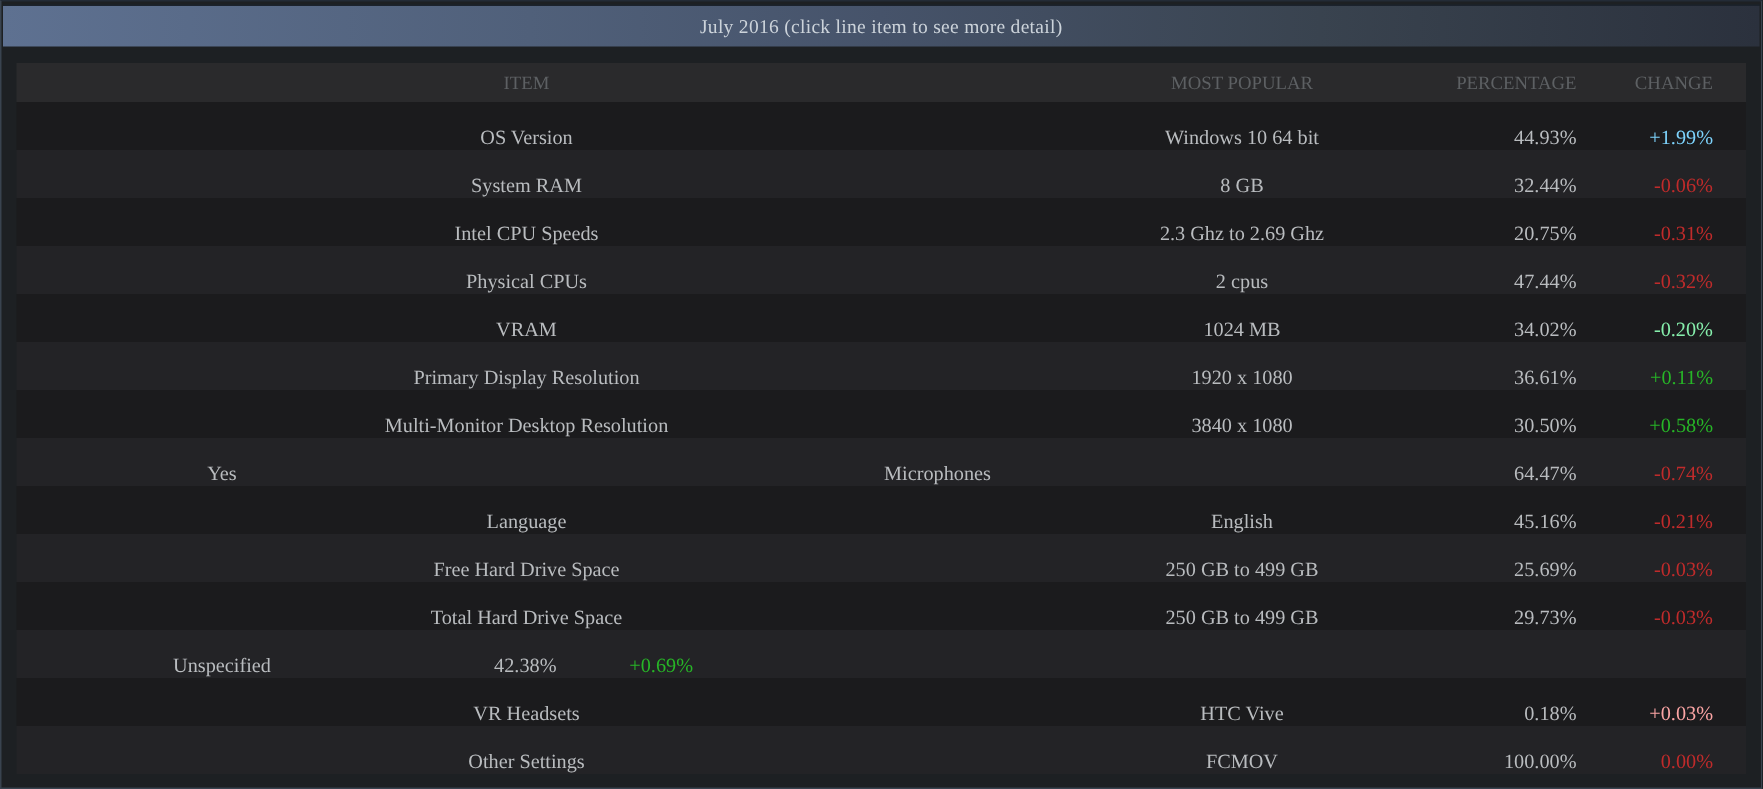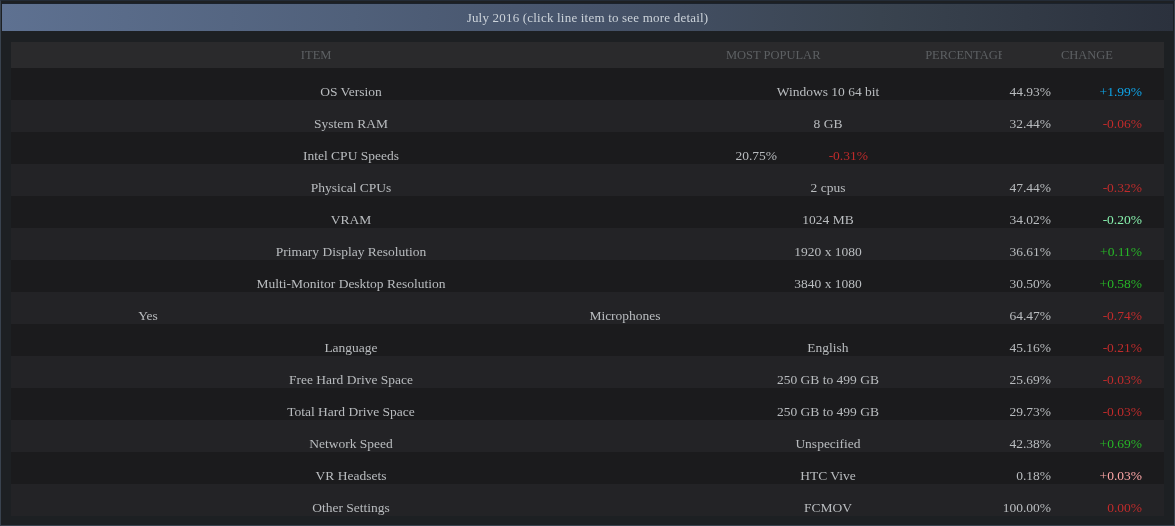--- a/index.html
+++ b/index.html
@@ -35,21 +35,20 @@
     left: 10px;
     width: 1153px;
   }
   .thead {
     display: flex;
     height: 26px;
     background: #2a2a2c;
     align-items: center;
     color: #5d6063;
     font-size: 12.5px;
-    gap: 29px;
   }
   .row {
     display: flex;
     height: 32px;
     align-items: flex-end;
     color: #b9bcbf;
     font-size: 13.5px;
     cursor: pointer;
   }
   .row:nth-child(odd)  { background: #1b1b1d; }
@@ -76,32 +75,33 @@
       <div class="cell col-popular">MOST POPULAR</div>
       <div class="cell col-pct">PERCENTAGE</div>
       <div class="cell col-chg">CHANGE</div>
       <div class="spacer-right"></div>
     </div>
     <div class="tbody" id="tbody">
         <div class="row">
           <div class="cell col-item">OS Version</div>
           <div class="cell col-popular">Windows 10 64 bit</div>
           <div class="cell col-pct">44.93%</div>
-          <div class="cell col-chg" style="color: #0ea5e9;">+1.99%</div>
+          <div class="cell col-chg" style="color: #7dd3fc;">+1.99%</div>
           <div class="spacer-right"></div>
         </div>
         <div class="row">
           <div class="cell col-item">System RAM</div>
           <div class="cell col-popular">8 GB</div>
           <div class="cell col-pct">32.44%</div>
           <div class="cell col-chg" style="color: rgb(192, 43, 43);">-0.06%</div>
           <div class="spacer-right"></div>
         </div>
         <div class="row">
           <div class="cell col-item">Intel CPU Speeds</div>
+          <div class="cell col-popular">2.3 Ghz to 2.69 Ghz</div>
           <div class="cell col-pct">20.75%</div>
           <div class="cell col-chg" style="color: rgb(192, 43, 43);">-0.31%</div>
           <div class="spacer-right"></div>
         </div>
         <div class="row">
           <div class="cell col-item">Physical CPUs</div>
           <div class="cell col-popular">2 cpus</div>
           <div class="cell col-pct">47.44%</div>
           <div class="cell col-chg" style="color: rgb(192, 43, 43);">-0.32%</div>
           <div class="spacer-right"></div>
@@ -149,21 +149,20 @@
           <div class="spacer-right"></div>
         </div>
         <div class="row">
           <div class="cell col-item">Total Hard Drive Space</div>
           <div class="cell col-popular">250 GB to 499 GB</div>
           <div class="cell col-pct">29.73%</div>
           <div class="cell col-chg" style="color: rgb(192, 43, 43);">-0.03%</div>
           <div class="spacer-right"></div>
         </div>
         <div class="row">
-          <div class="cell col-item">Network Speed</div>
           <div class="cell col-popular">Unspecified</div>
           <div class="cell col-pct">42.38%</div>
           <div class="cell col-chg" style="color: rgb(39, 181, 39);">+0.69%</div>
           <div class="spacer-right"></div>
         </div>
         <div class="row">
           <div class="cell col-item">VR Headsets</div>
           <div class="cell col-popular">HTC Vive</div>
           <div class="cell col-pct">0.18%</div>
           <div class="cell col-chg" style="color: #fca5a5;">+0.03%</div>

